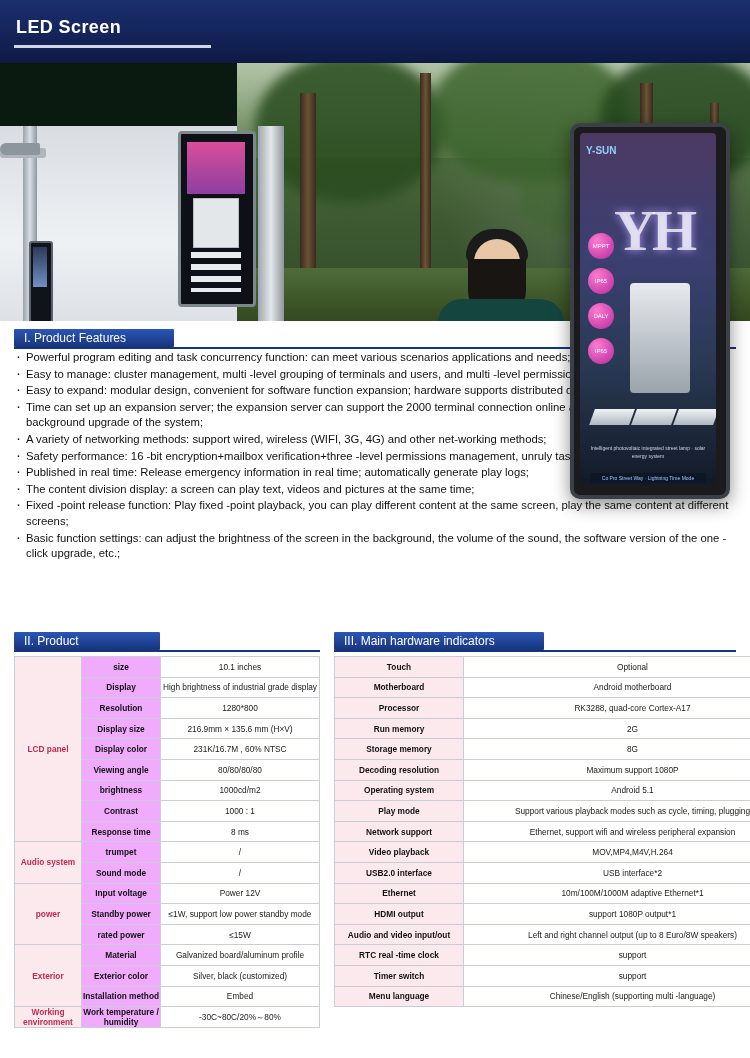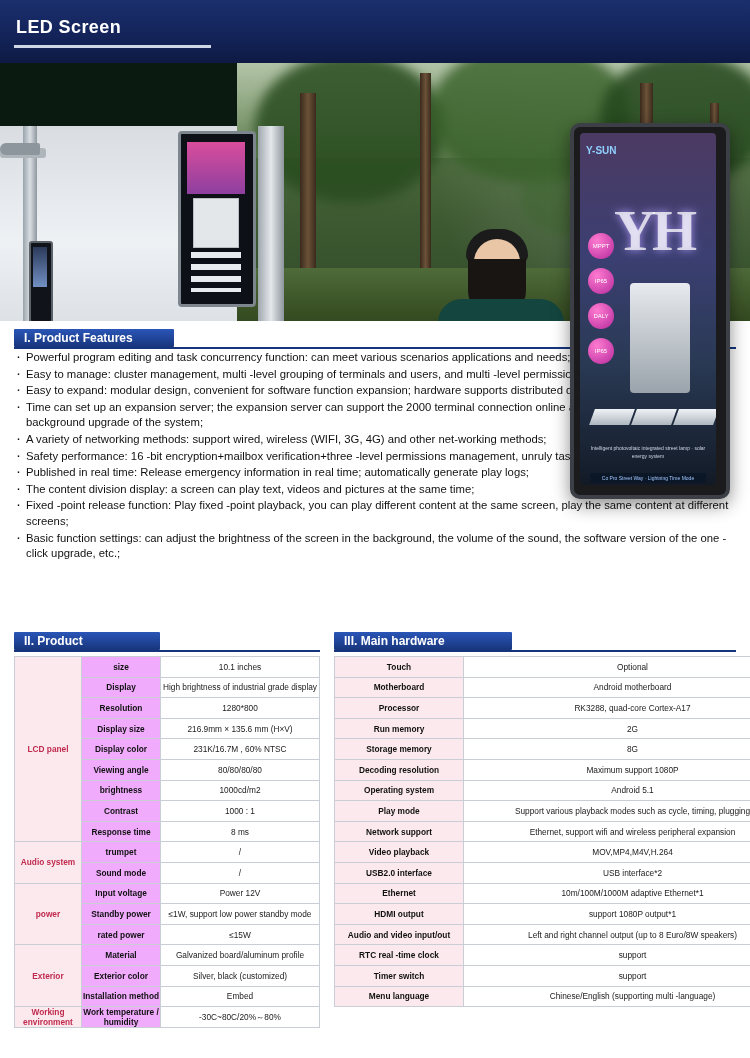--- a/index.html
+++ b/index.html
@@ -105,30 +105,30 @@
   .p1{left:12px;top:276px;}
   .p2{left:54px;top:276px;}
   .p3{left:96px;top:276px;}
   .tablet .tfoot{position:absolute;left:10px;top:312px;width:116px;font-size:5px;color:#cfd6e6;line-height:1.5;text-align:center;}
   .tablet .tbar{position:absolute;left:10px;top:340px;width:116px;height:10px;background:#0b1626;}
   .tablet .tbar span{color:#9fc7ff;font-size:5px;display:block;text-align:center;line-height:10px;}
   
   .sec-head{
     position:absolute;height:18px;
     background:linear-gradient(180deg,#2a56b8,#18357c);
-    color:#fff;font-size:12px;font-weight:bold;
+    color:#fff;font-size:12px;font-weight:normal;
     padding:2px 22px 0 10px;box-sizing:border-box;
     border-radius:1px;
   }
   .sec-underline{position:absolute;height:2px;background:#14357e;}
   #sec1{left:14px;top:329px;width:160px;}
   #sec1u{left:14px;top:347px;width:722px;}
   #sec2{left:14px;top:632px;width:146px;}
   #sec2u{left:14px;top:650px;width:306px;}
-  #sec3{left:334px;top:632px;width:178px;}
+  #sec3{left:334px;top:632px;width:210px;}
   #sec3u{left:334px;top:650px;width:402px;}
   
   .features{
     position:absolute;left:16px;top:350px;width:722px;
     font-size:11.3px;line-height:15.6px;color:#111;
   }
   .features li{
     list-style:none;position:relative;padding-left:10px;margin:0 0 1px 0;
   }
   .features li:before{

